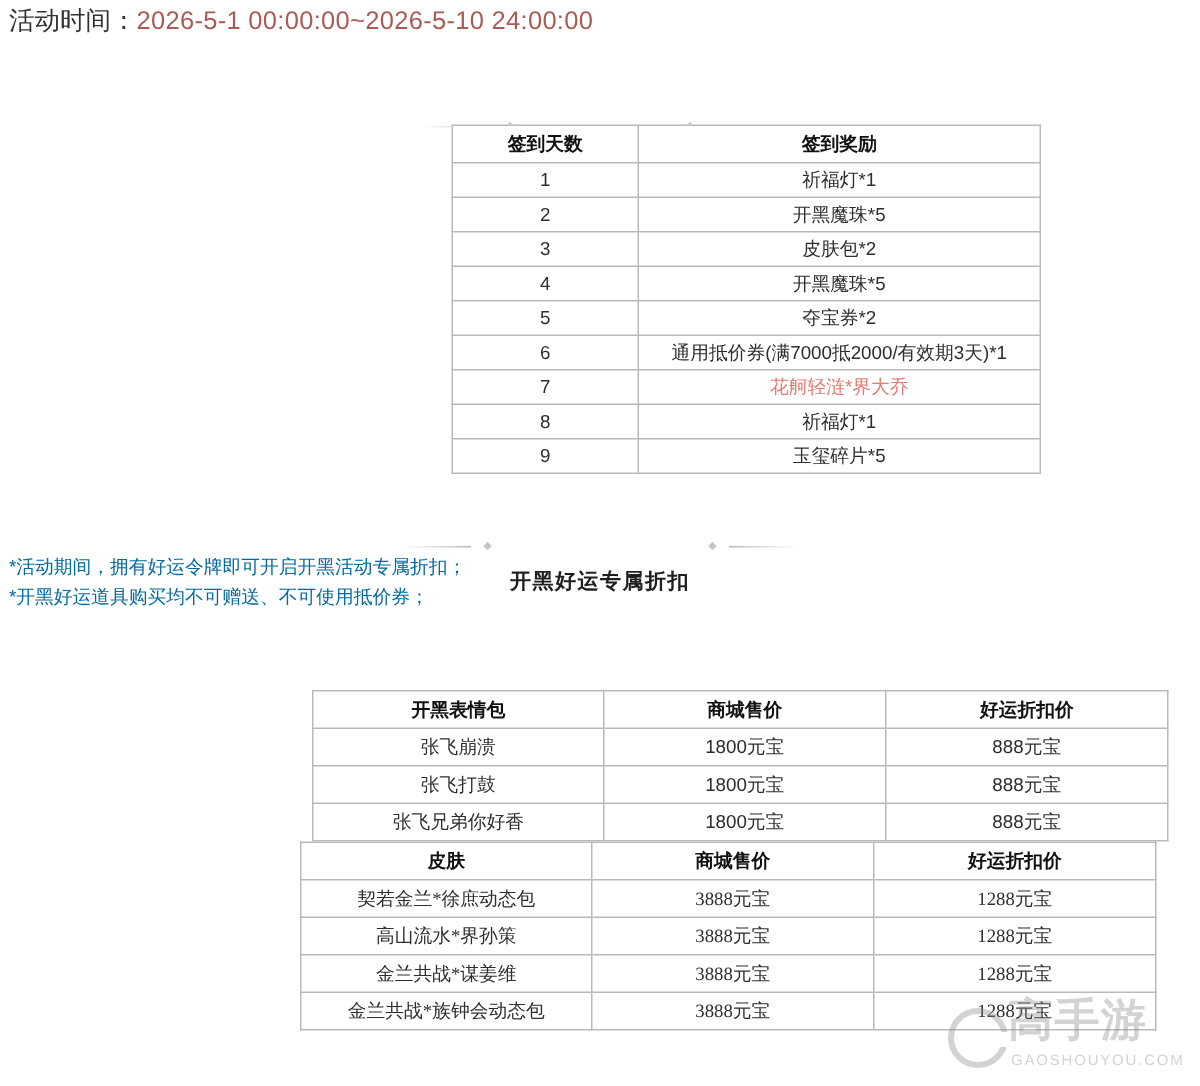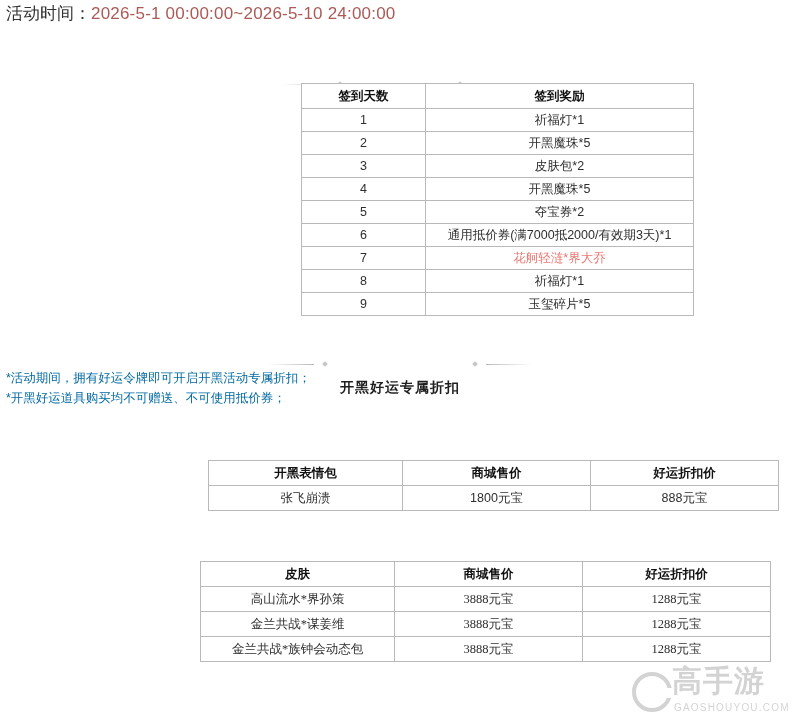--- a/index.html
+++ b/index.html
@@ -283,38 +283,53 @@
       <th>商城售价</th>
       <th>好运折扣价</th>
     </tr>
   </thead>
   <tbody>
     <tr>
       <td>张飞崩溃</td>
       <td>1800元宝</td>
       <td>888元宝</td>
     </tr>
+    <tr>
+      <td>张飞打鼓</td>
+      <td>1800元宝</td>
+      <td>888元宝</td>
+    </tr>
+    <tr>
+      <td>张飞兄弟你好香</td>
+      <td>1800元宝</td>
+      <td>888元宝</td>
+    </tr>
   </tbody>
 </table>
 
 <table class="grid" id="table-skins">
   <colgroup>
       <col class="c1">
       <col class="c2">
       <col class="c3">
     </colgroup>
   <thead>
     <tr>
       <th>皮肤</th>
       <th>商城售价</th>
       <th>好运折扣价</th>
     </tr>
   </thead>
   <tbody>
     <tr>
+      <td>契若金兰*徐庶动态包</td>
+      <td>3888元宝</td>
+      <td>1288元宝</td>
+    </tr>
+    <tr>
       <td>高山流水*界孙策</td>
       <td>3888元宝</td>
       <td>1288元宝</td>
     </tr>
     <tr>
       <td>金兰共战*谋姜维</td>
       <td>3888元宝</td>
       <td>1288元宝</td>
     </tr>
     <tr>

